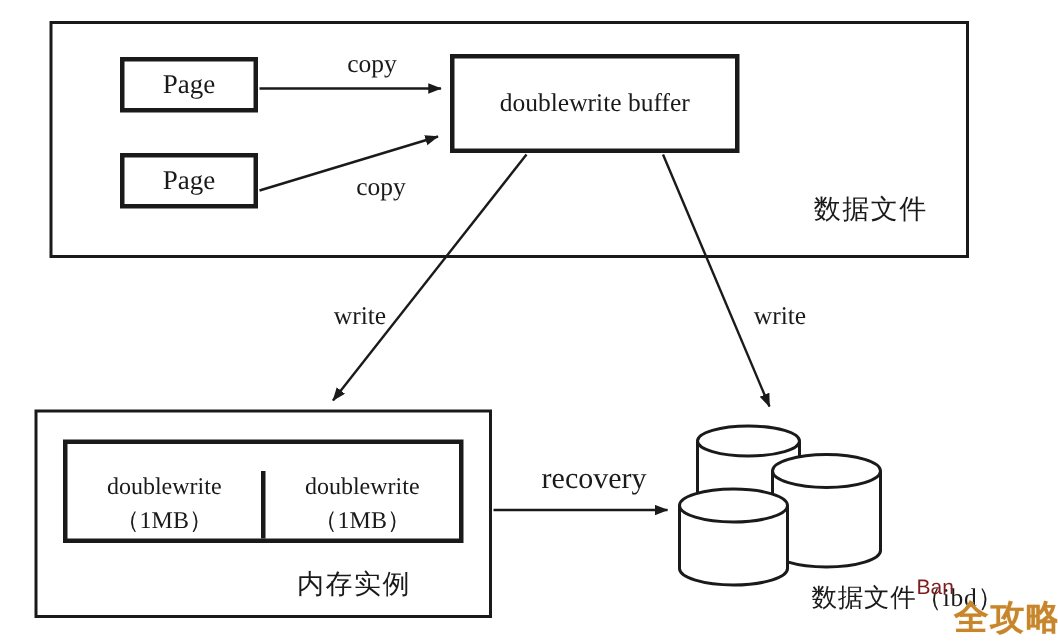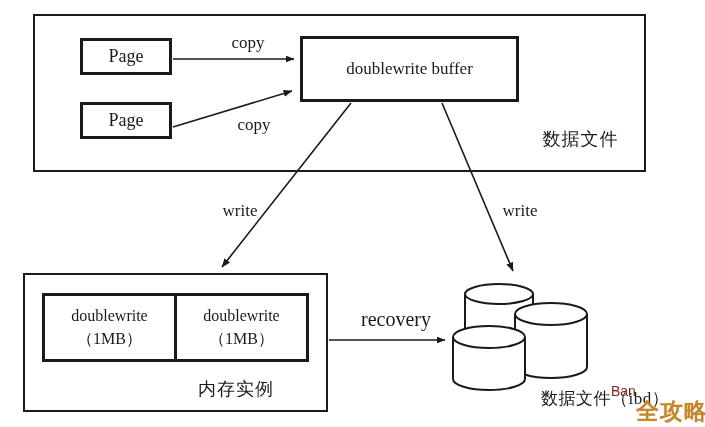--- a/index.html
+++ b/index.html
@@ -5,28 +5,28 @@
   html,body{margin:0;padding:0;background:#ffffff;}
   .stage{
     position:relative;
     width:705px;height:427px;
     background:#ffffff;
     font-family:"Liberation Serif","DejaVu Serif",serif;
     color:#1a1a1a;
     overflow:hidden;
   }
   .stage svg.overlay{position:absolute;left:0;top:0;width:705px;height:427px;}
-  .box{position:absolute;box-sizing:border-box;background:transparent;}
+  .box{position:absolute;box-sizing:border-box;background:transparent;align-items:flex-end;}
   .container-box{border:2px solid #1a1a1a;}
   .node-box{border:3px solid #1a1a1a;background:#ffffff;}
   .center-text{display:flex;align-items:center;justify-content:center;text-align:center;}
   .page-box{left:80px;top:38px;width:92px;height:37px;font-size:18px;}
   .page-box.second{top:102px;}
   .memory-box{left:33px;top:14px;width:613px;height:158px;}
-  .buffer-box{left:300px;top:36px;width:219px;height:66px;font-size:17px;line-height:1.45;flex-direction:column;}
+  .buffer-box{left:300px;top:36px;width:193px;height:66px;font-size:17px;line-height:1.45;flex-direction:column;}
   .shared-box{left:23px;top:273px;width:305px;height:139px;}
   .segments{left:42px;top:293px;width:267px;height:69px;border:3px solid #1a1a1a;display:flex;background:#fff;}
   .segment{flex:1;display:flex;flex-direction:column;align-items:center;justify-content:center;font-size:16px;line-height:1.4;}
   .segment + .segment{border-left:3px solid #1a1a1a;}
   .lbl{position:absolute;white-space:nowrap;}
   .lbl-copy-top{left:217px;top:33px;width:62px;text-align:center;font-size:17px;}
   .lbl-copy-bottom{left:223px;top:115px;width:62px;text-align:center;font-size:17px;}
   .lbl-write-left{left:209px;top:201px;width:62px;text-align:center;font-size:17px;}
   .lbl-write-right{left:489px;top:201px;width:62px;text-align:center;font-size:17px;}
   .lbl-recovery{left:351px;top:308px;width:80px;text-align:right;font-size:20px;}

